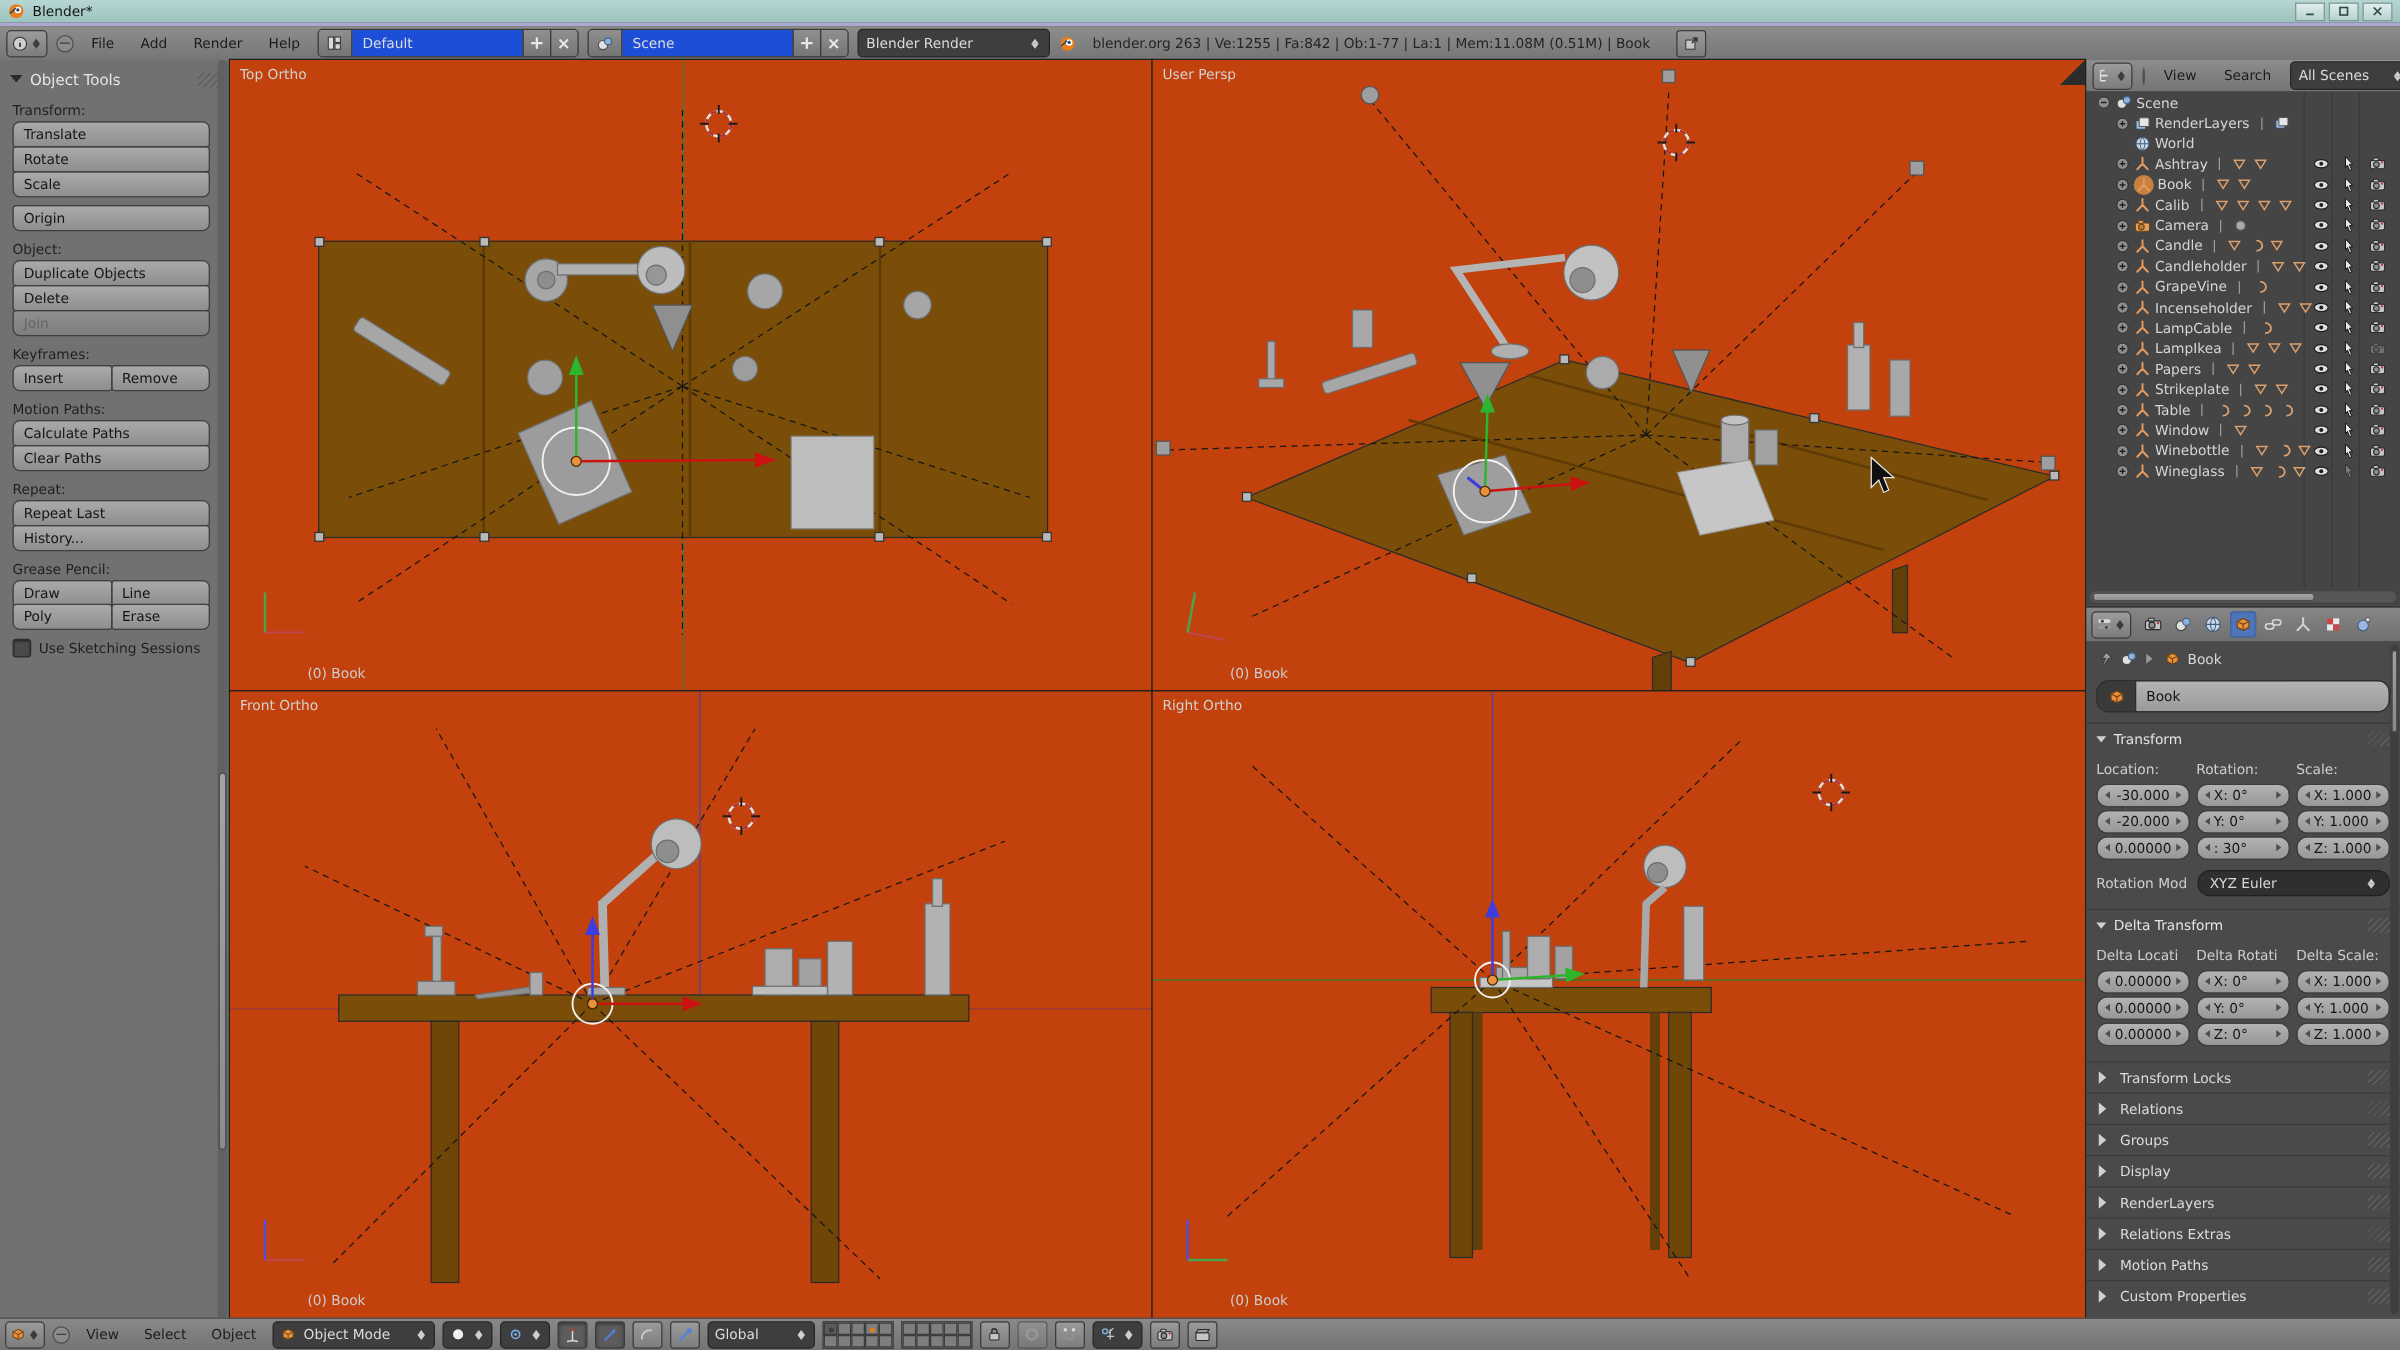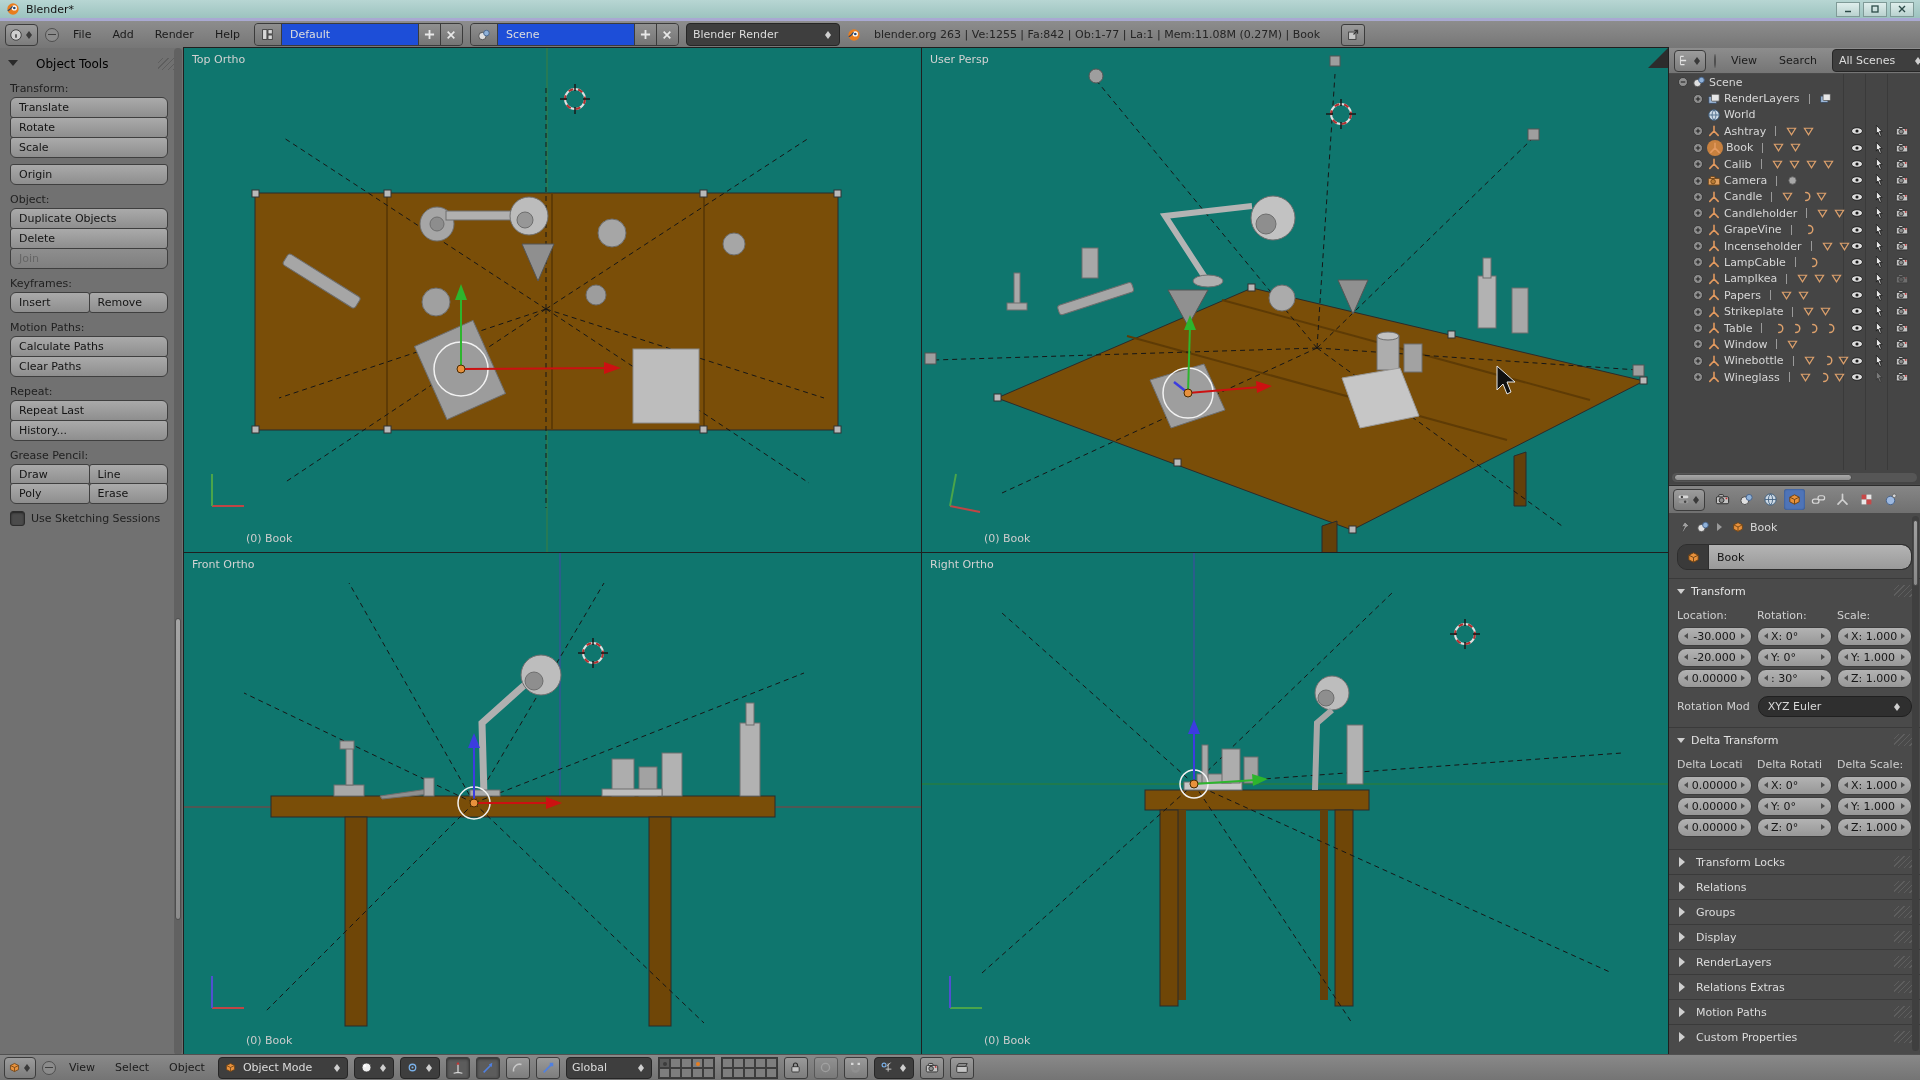--- a/index.html
+++ b/index.html
@@ -27,40 +27,40 @@
   .ddark{display:flex;align-items:center;height:21px;background:#3e3e3e;border:1px solid #262626;border-radius:4px;
          color:#dcdcdc;padding:0 6px;gap:8px;min-width:120px;}
   .stepper{width:9px;height:14px;position:relative;flex:none;margin-left:auto;}
   .stepper::before{content:"";position:absolute;left:1px;top:0;border:3.5px solid transparent;border-bottom:4.5px solid #cfcfcf;}
   .stepper::after{content:"";position:absolute;left:1px;bottom:0;border:3.5px solid transparent;border-top:4.5px solid #cfcfcf;}
   .stepper.dark::before{border-bottom-color:#3a3a3a;}
   .stepper.dark::after{border-top-color:#3a3a3a;}
   .stats{color:#242424;margin-left:6px;}
   
   .toolshelf{position:absolute;left:0;top:48px;width:184px;bottom:25px;background:#717171;border-right:1px solid #454545;overflow:hidden;}
-  .ts-head{display:flex;align-items:center;gap:18px;color:#000000;padding:8px 8px 2px 8px;font-size:12px;}
+  .ts-head{display:flex;align-items:center;gap:6px;color:#e5e5e5;padding:8px 8px 2px 8px;font-size:12px;}
   .tri-d{width:0;height:0;border:5px solid transparent;border-top:6px solid #2a2a2a;margin-top:4px;}
   .tri-r{width:0;height:0;border:5px solid transparent;border-left:6px solid #d0d0d0;margin-left:2px;}
   .ts-label{color:#1f1f1f;margin:9px 0 2px 10px;}
   .ts-group{margin:0 16px 0 10px;}
   .ts-btn{height:19px;background:linear-gradient(#aaaaaa,#8e8e8e);border:1px solid #3f3f3f;border-radius:3px;
           color:#141414;display:flex;align-items:center;padding:0 8px;margin-bottom:-1px;}
   .ts-group .ts-btn:first-child{border-radius:6px 6px 3px 3px;}
   .ts-group .ts-btn:last-child{border-radius:3px 3px 6px 6px;}
   .ts-btn.dim{color:#666;background:linear-gradient(#8e8e8e,#7f7f7f);}
   .ts-row{display:flex;}
   .ts-row .ts-btn{flex:1;}
   .ts-row .ts-btn + .ts-btn{margin-left:-1px;}
   .ts-check{display:flex;align-items:center;gap:6px;margin:8px 0 0 10px;color:#1f1f1f;}
   .cbox{width:13px;height:13px;border-radius:3px;background:#4b4b4b;border:1px solid #2c2c2c;box-shadow:inset 0 1px 2px #222;}
   .vscroll{position:absolute;right:2px;top:0;bottom:0;width:8px;background:#616161;border-radius:4px;}
   .vthumb{position:absolute;left:1px;right:1px;border-radius:3px;background:linear-gradient(#a5a5a5,#8c8c8c);border:1px solid #4e4e4e;}
   .hatch{width:18px;height:12px;margin-left:auto;background:repeating-linear-gradient(135deg,transparent 0 3px,#5e5e5e 3px 4px);}
   
-  .vp{position:absolute;background:#0f766e;outline:1px solid #1f1f1f;}
+  .vp{position:absolute;background:#c2410c;outline:1px solid #1f1f1f;}
   .vp-label{position:absolute;left:8px;top:5px;color:#d2d2d2;}
   .vp-status{position:absolute;left:62px;bottom:8px;color:#cccccc;}
   
   .outliner{position:absolute;left:1669px;top:48px;width:251px;height:436px;background:#454545;overflow:hidden;}
   .ol-header{height:25px;background:linear-gradient(#8d8d8d,#757575);border-bottom:1px solid #4a4a4a;
              display:flex;align-items:center;gap:8px;padding:0 5px;color:#1b1b1b;}
   .ol-tree{position:absolute;left:0;right:0;top:26px;bottom:14px;}
   .olrow{position:relative;display:flex;align-items:center;height:16.4px;gap:3px;}
   .oli{width:14px;height:14px;flex:none;}
   .oli.exp{width:12px;height:12px;}
@@ -300,21 +300,21 @@
           </svg>
         </div>
     </div>
     <div class="ddark" style="min-width:140px">
       <span>Blender Render</span>
       <span class="stepper"></span>
     </div>
     <svg class="oli" viewBox="0 0 16 16">
         <use href="#s-blender"></use>
       </svg>
-    <span class="stats">blender.org 263 | Ve:1255 | Fa:842 | Ob:1-77 | La:1 | Mem:11.08M (0.27M) | Book</span>
+    <span class="stats">blender.org 263 | Ve:1255 | Fa:842 | Ob:1-77 | La:1 | Mem:11.08M (0.51M) | Book</span>
     <div class="bb-iconbtn" style="margin-left:14px">
       <svg width="13" height="13" viewBox="0 0 16 16">
           <rect x="2" y="5" width="9" height="9" fill="#c8c8c8" stroke="#333"></rect>
           <path d="M8 8l5-5M9 3h4v4" stroke="#333" stroke-width="1.4" fill="none"></path>
         </svg>
     </div>
   </div>
 
   <div class="toolshelf">
     <div class="ts-head">

